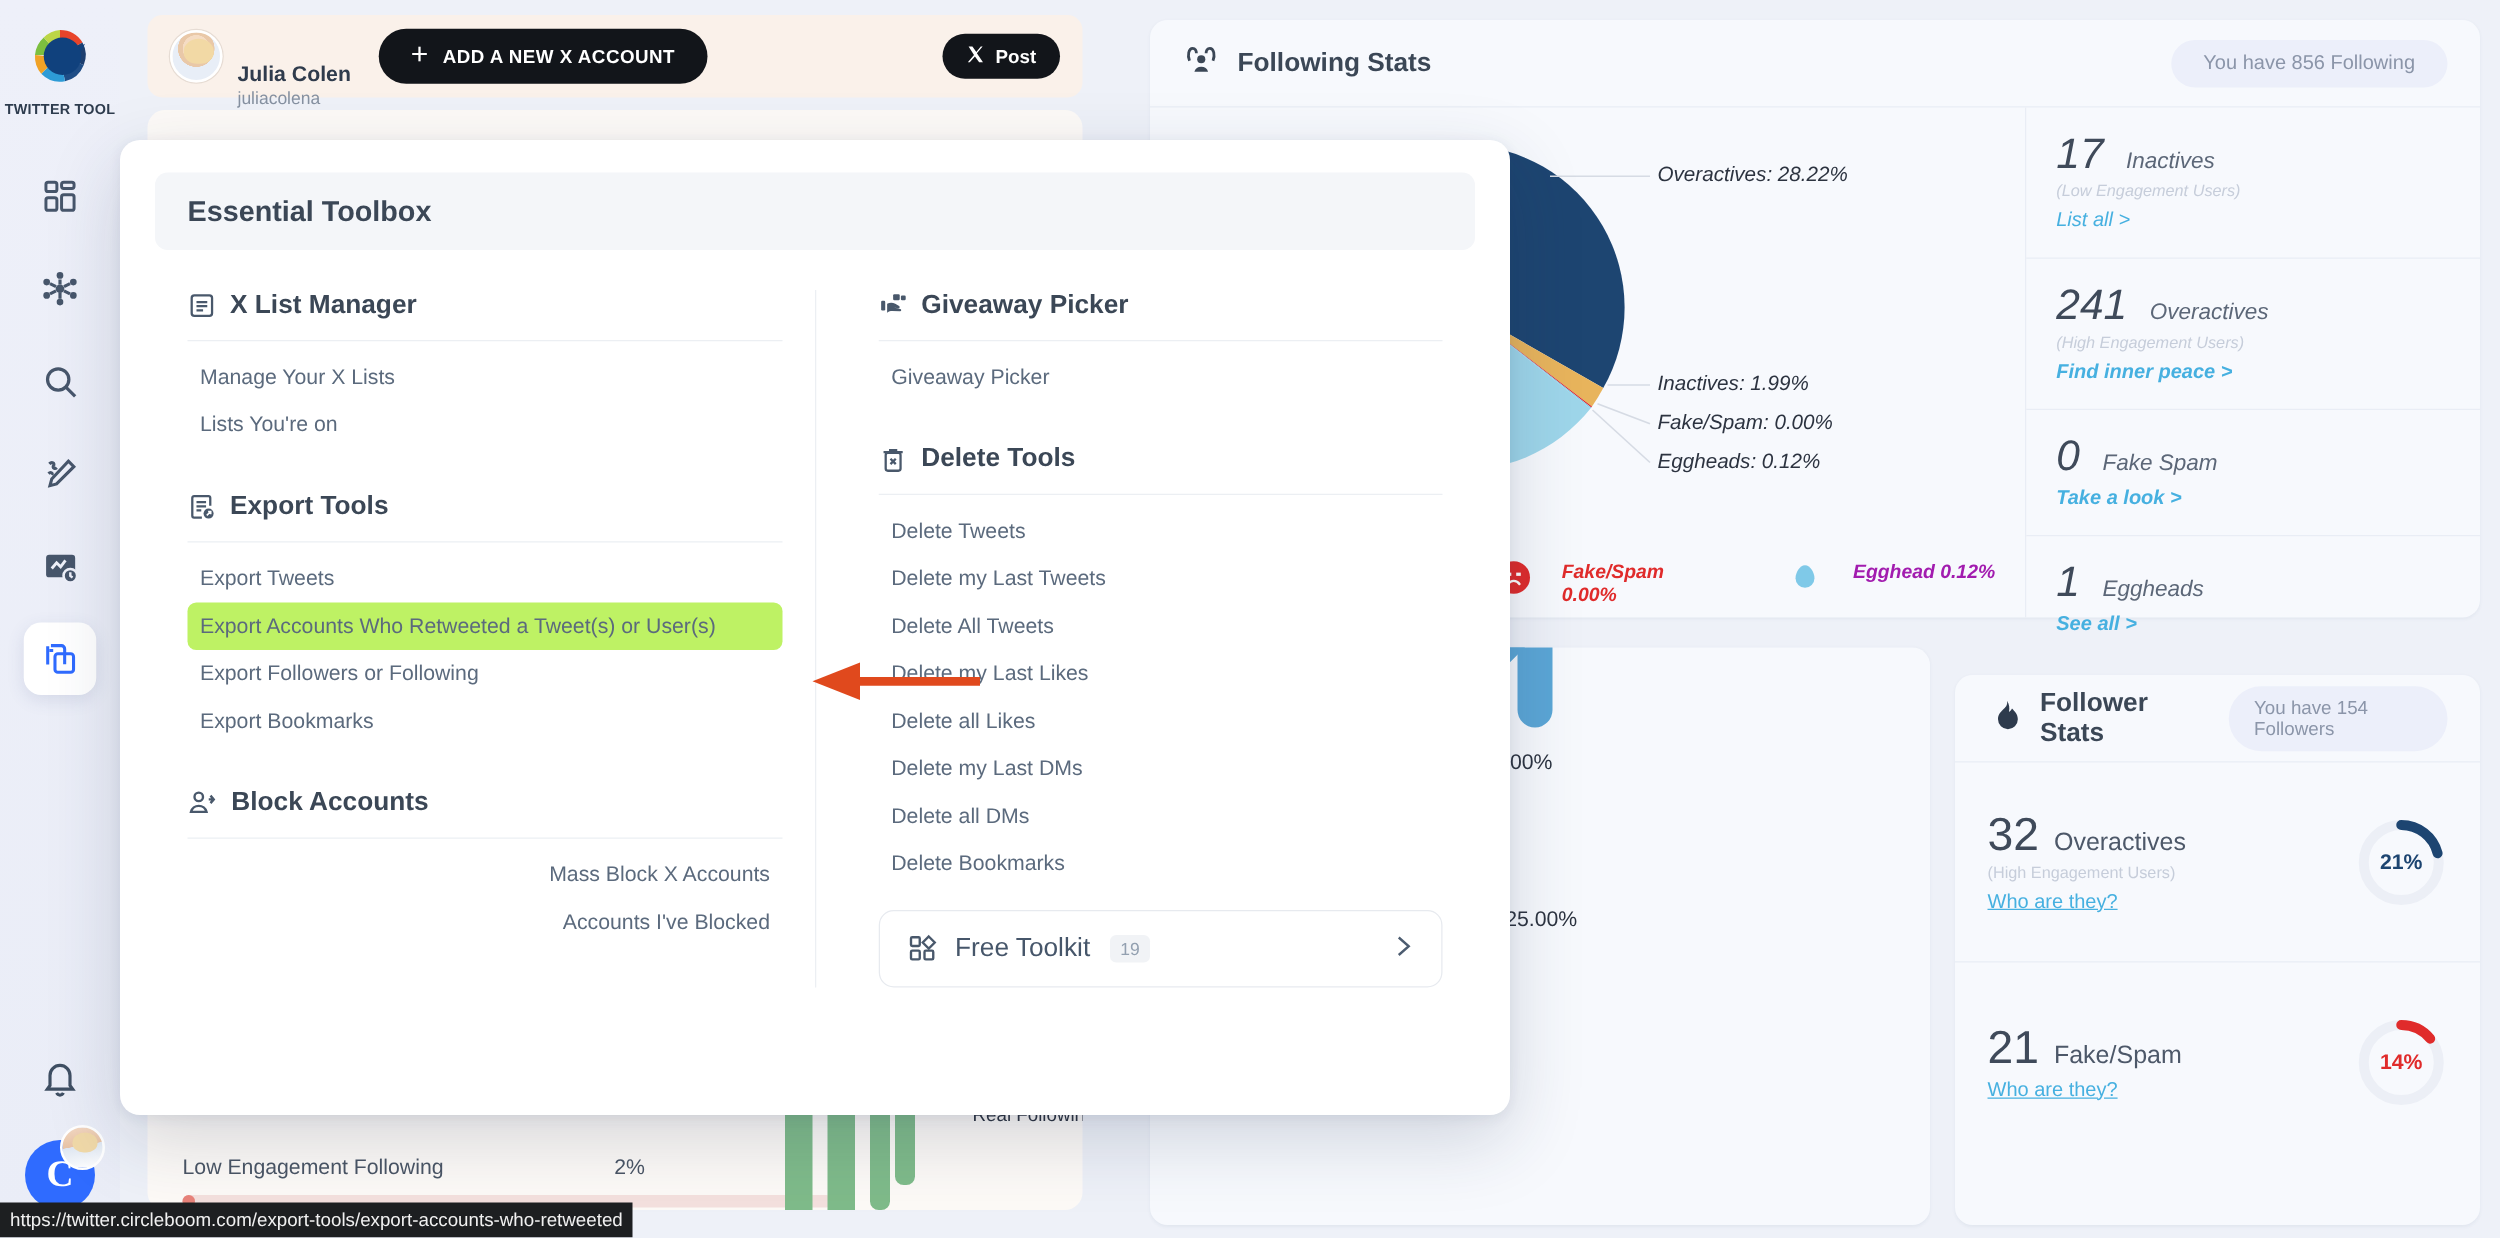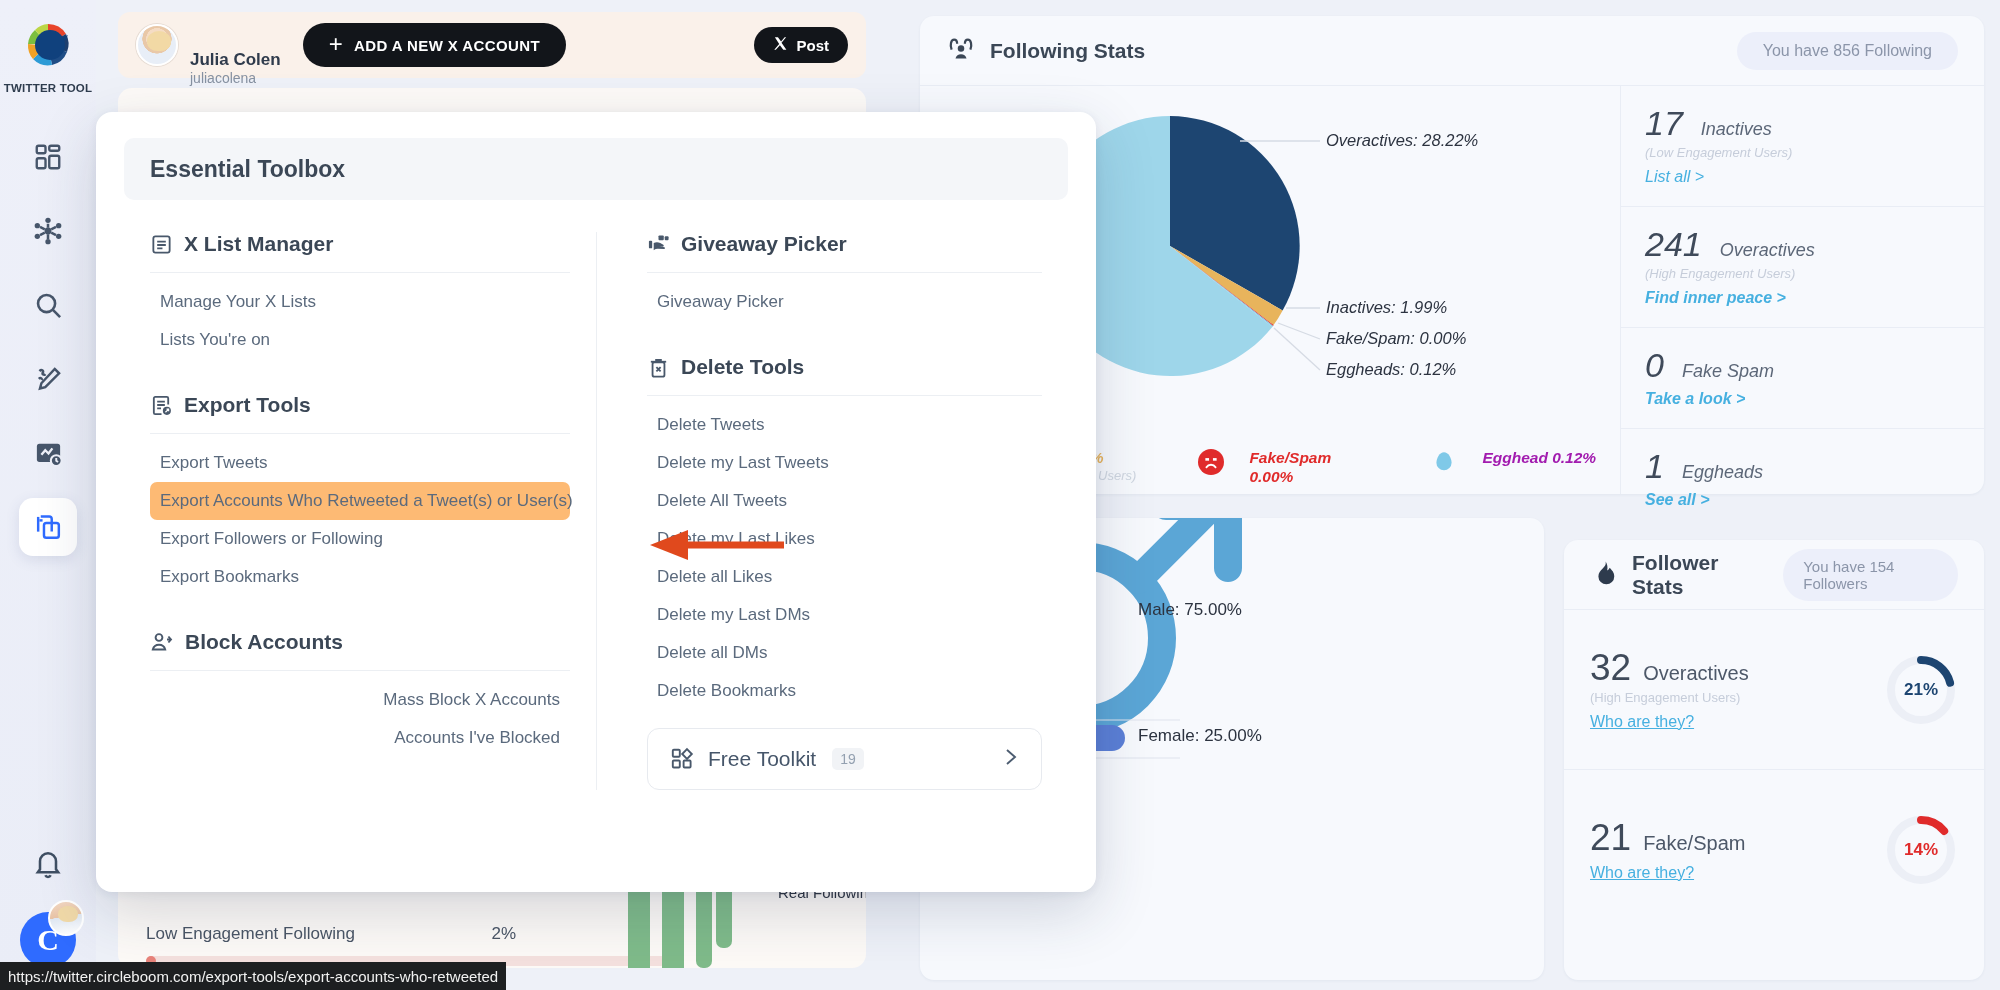--- a/index.html
+++ b/index.html
@@ -91,21 +91,21 @@
     background:#fdfaf7; border-radius: 14px; z-index:1; overflow:hidden;
   }
   .bar-block { position:absolute; left: 28px; width: 520px; }
   .bar-label { font-size: 17px; color:#4a5565; }
   .bar-pct   { font-size: 17px; color:#4a5565; position:absolute; right:0; top:0;}
   .bar-track { height: 10px; border-radius: 6px; background:#f4e0de; margin-top: 12px; }
   .bar-fill  { height:10px; border-radius:6px; }
 
   
   .panel {
-    position:absolute; left: 96px; top: 112px; width: 1000px; height: 780px;
+    position:absolute; left: 96px; top: 112px; width: 1112px; height: 780px;
     background:#fff; border-radius: 16px;
     box-shadow: 0 20px 60px rgba(36,50,85,.18), 0 2px 10px rgba(36,50,85,.08);
     z-index: 10; padding: 26px 28px 18px 28px;
   }
   .panel-title-bar {
     background:#f4f6f9; border-radius: 10px; height: 62px;
     display:flex; align-items:center; padding: 0 26px;
     margin: 0 0 32px 0;
   }
   .panel-title { font-size: 23px; font-weight: 700; color:#3b4756; }
@@ -116,21 +116,21 @@
     display:flex; align-items:center; gap:11px;
     padding-bottom: 16px; border-bottom:1px solid #eceff3; margin-bottom: 6px;
   }
   .grp-title { font-size: 21px; font-weight: 700; color:#3b4756; }
   .grp-icon { color:#49586b; display:flex; }
   .menu-list { list-style:none; margin: 10px 0 34px 0; }
   .menu-item {
     font-size: 17px; color:#5b6a7d; padding: 9px 10px; border-radius: 7px;
     cursor:pointer; white-space: nowrap;
   }
-  .menu-item.highlight { background:#fdba74; color:#5b6a7d; }
+  .menu-item.highlight { background:#bef264; color:#5b6a7d; }
   .toolkit-btn {
     margin-top: 18px; height: 62px; border:1px solid #e7eaef; border-radius: 12px;
     display:flex; align-items:center; padding: 0 22px; gap: 14px; cursor:pointer;
     background:#fff;
   }
   .toolkit-label { font-size: 21px; color:#46566a; font-weight:500;}
   .toolkit-count {
     background:#f1f3f6; color:#93a0b0; font-size:14px; border-radius:5px;
     padding: 3px 8px; margin-left: 2px;
   }

